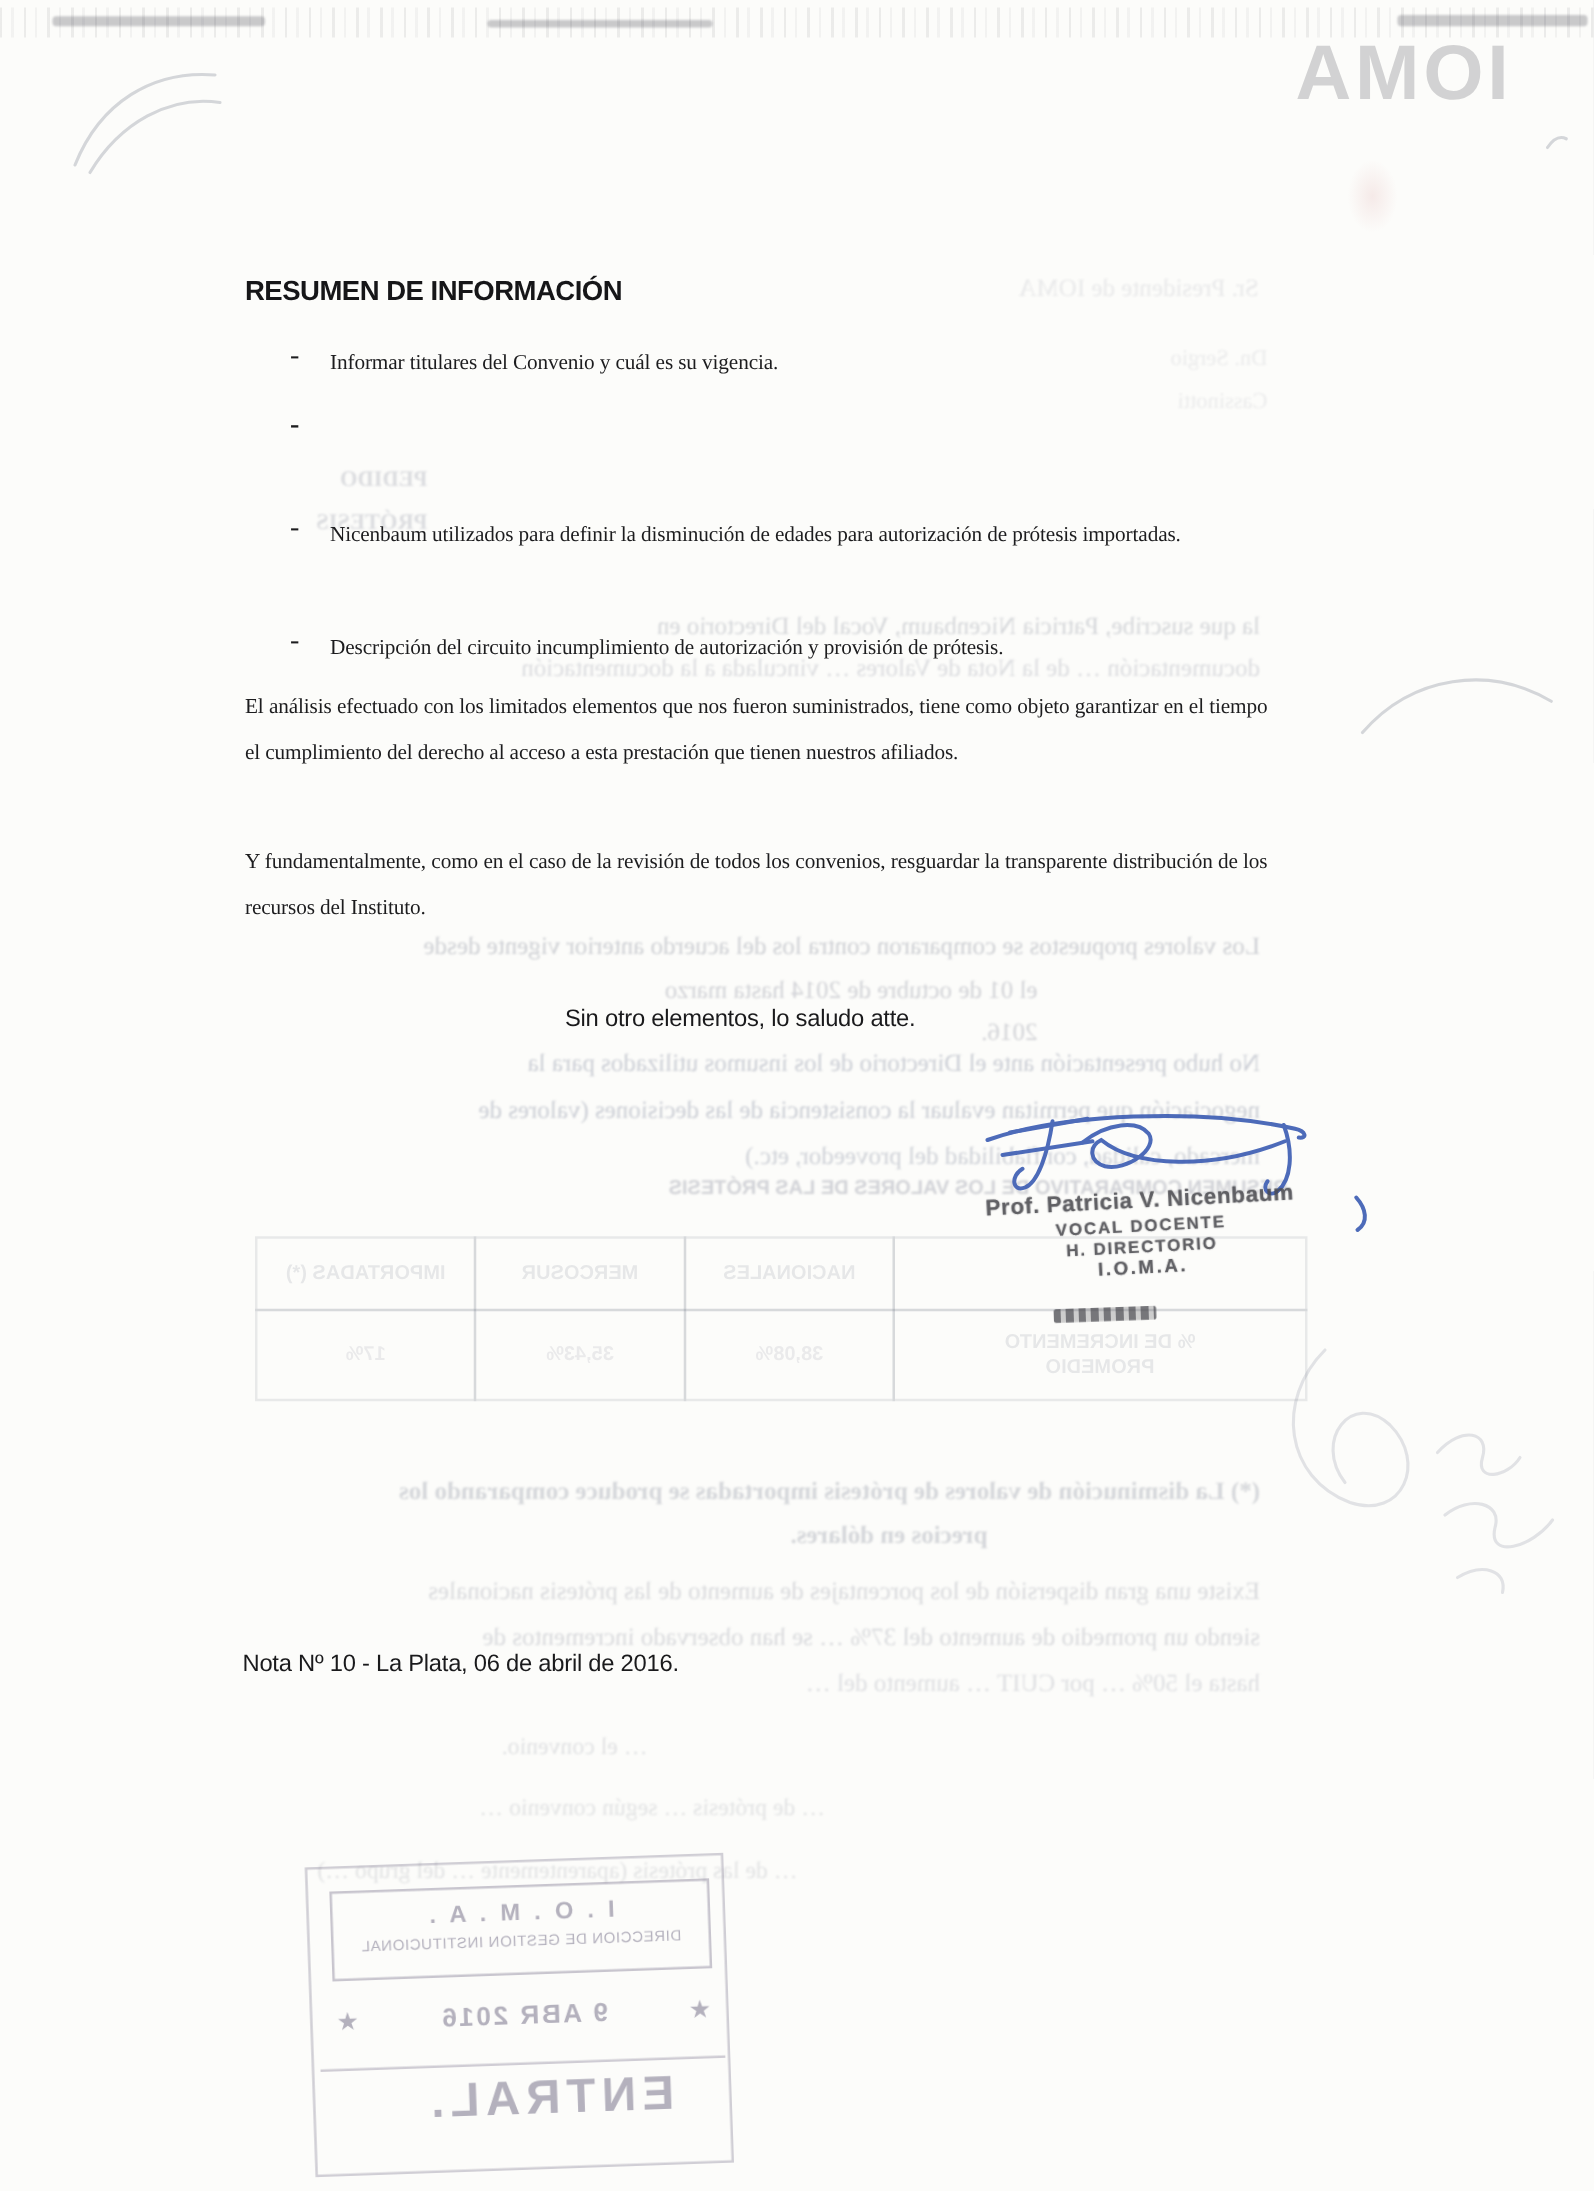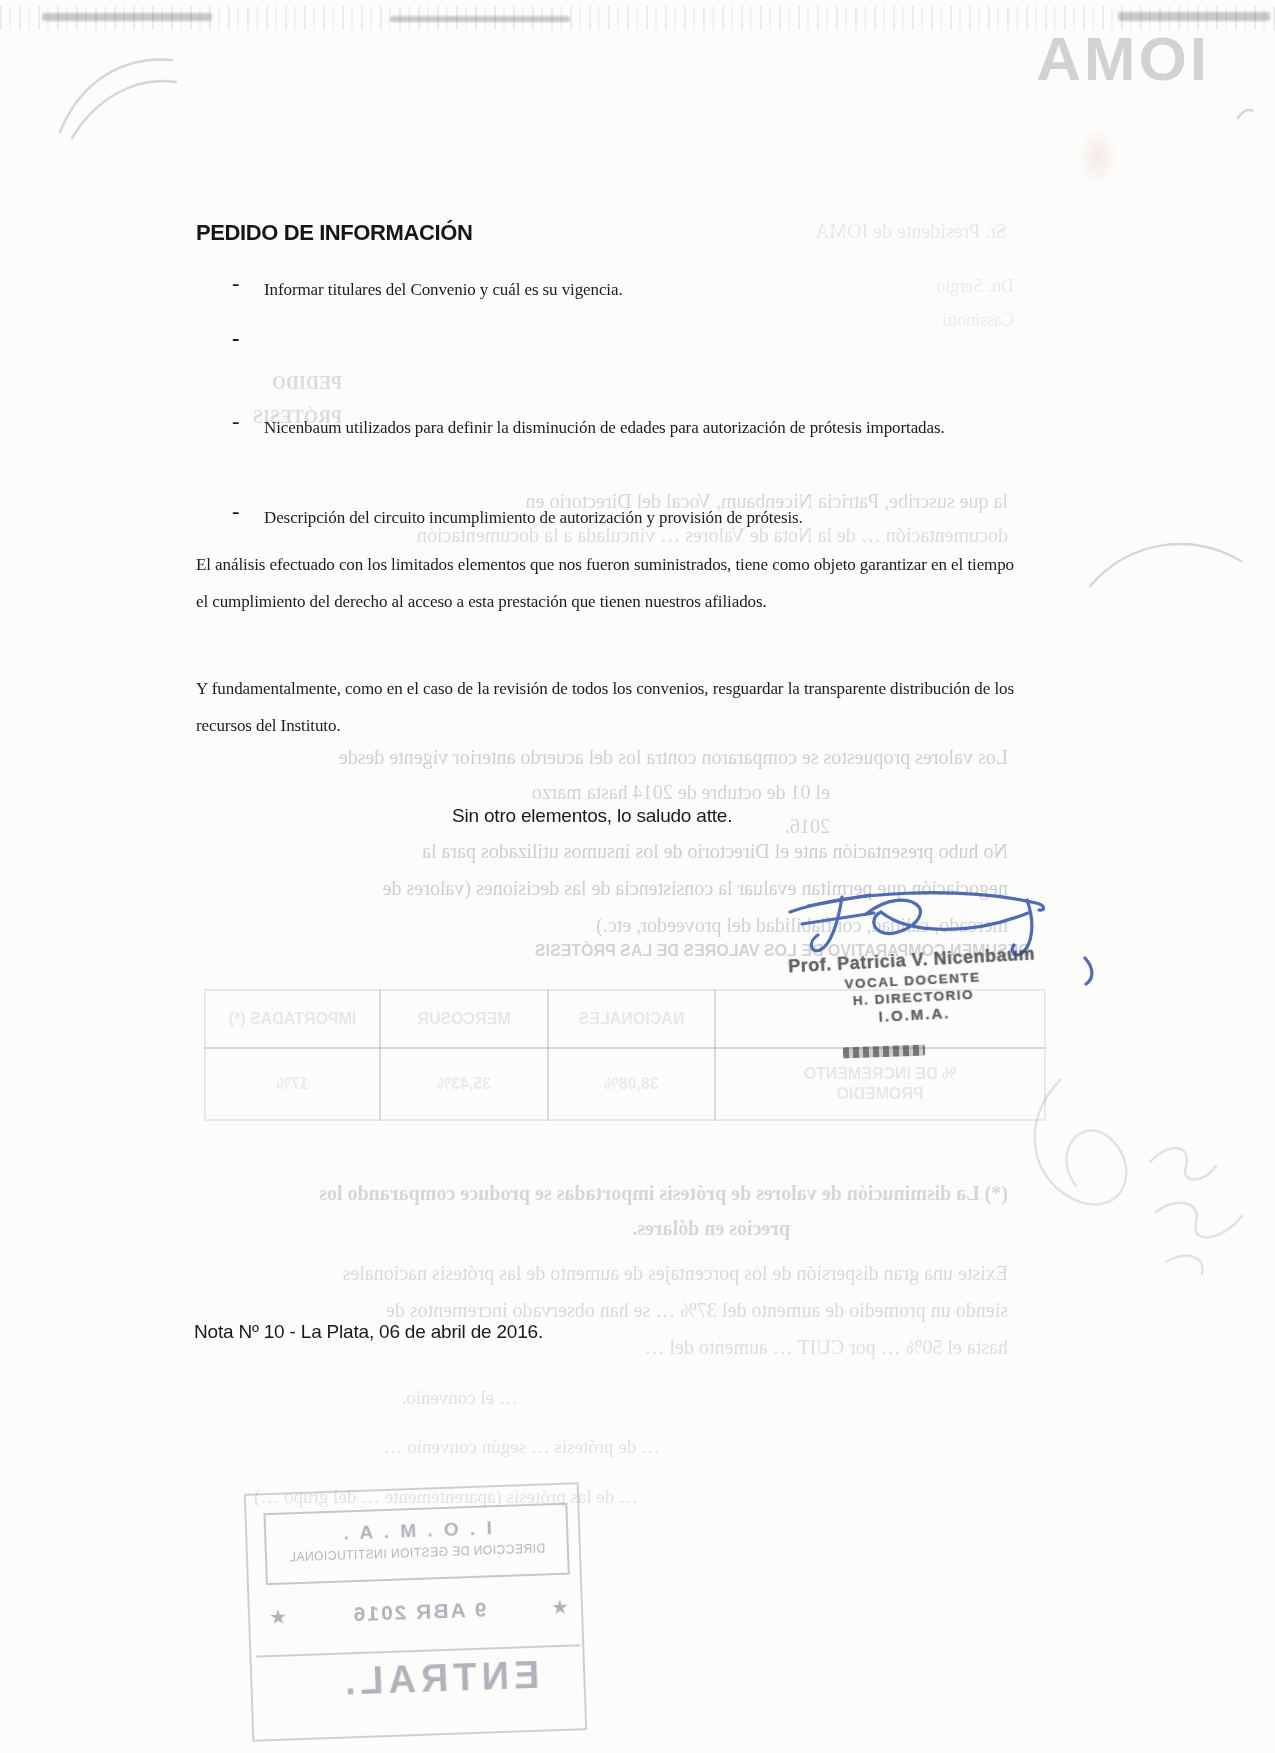--- a/index.html
+++ b/index.html
@@ -163,21 +163,21 @@
     </div>
     <div class="daterow">
       <span>★</span>
       <span class="date">9 ABR 2016</span>
       <span>★</span>
     </div>
     <div class="divider"></div>
     <div class="big">ENTRAL.</div>
   </div>
 
-  <div class="abs heading" style="left:196px; top:220px;">PEDIDO DE INFORMACIÓN</div>
+  <div class="abs heading" style="left:196px; top:220px;">RESUMEN DE INFORMACIÓN</div>
 
   <span class="abs dash" style="left:232px; top:271px;">-</span>
   <div class="abs body-text" style="left:264px; top:271px; width:748px;">Informar titulares del Convenio y cuál es su vigencia.</div>
 
   <span class="abs dash bold" style="left:232px; top:326px;">-</span>
 
   <span class="abs dash" style="left:232px; top:409px;">-</span>
   <div class="abs body-text" style="left:264px; top:409px; width:748px;">Nicenbaum utilizados para definir la disminución de edades para autorización de prótesis importadas.</div>
 
   <span class="abs dash" style="left:232px; top:499px;">-</span>

